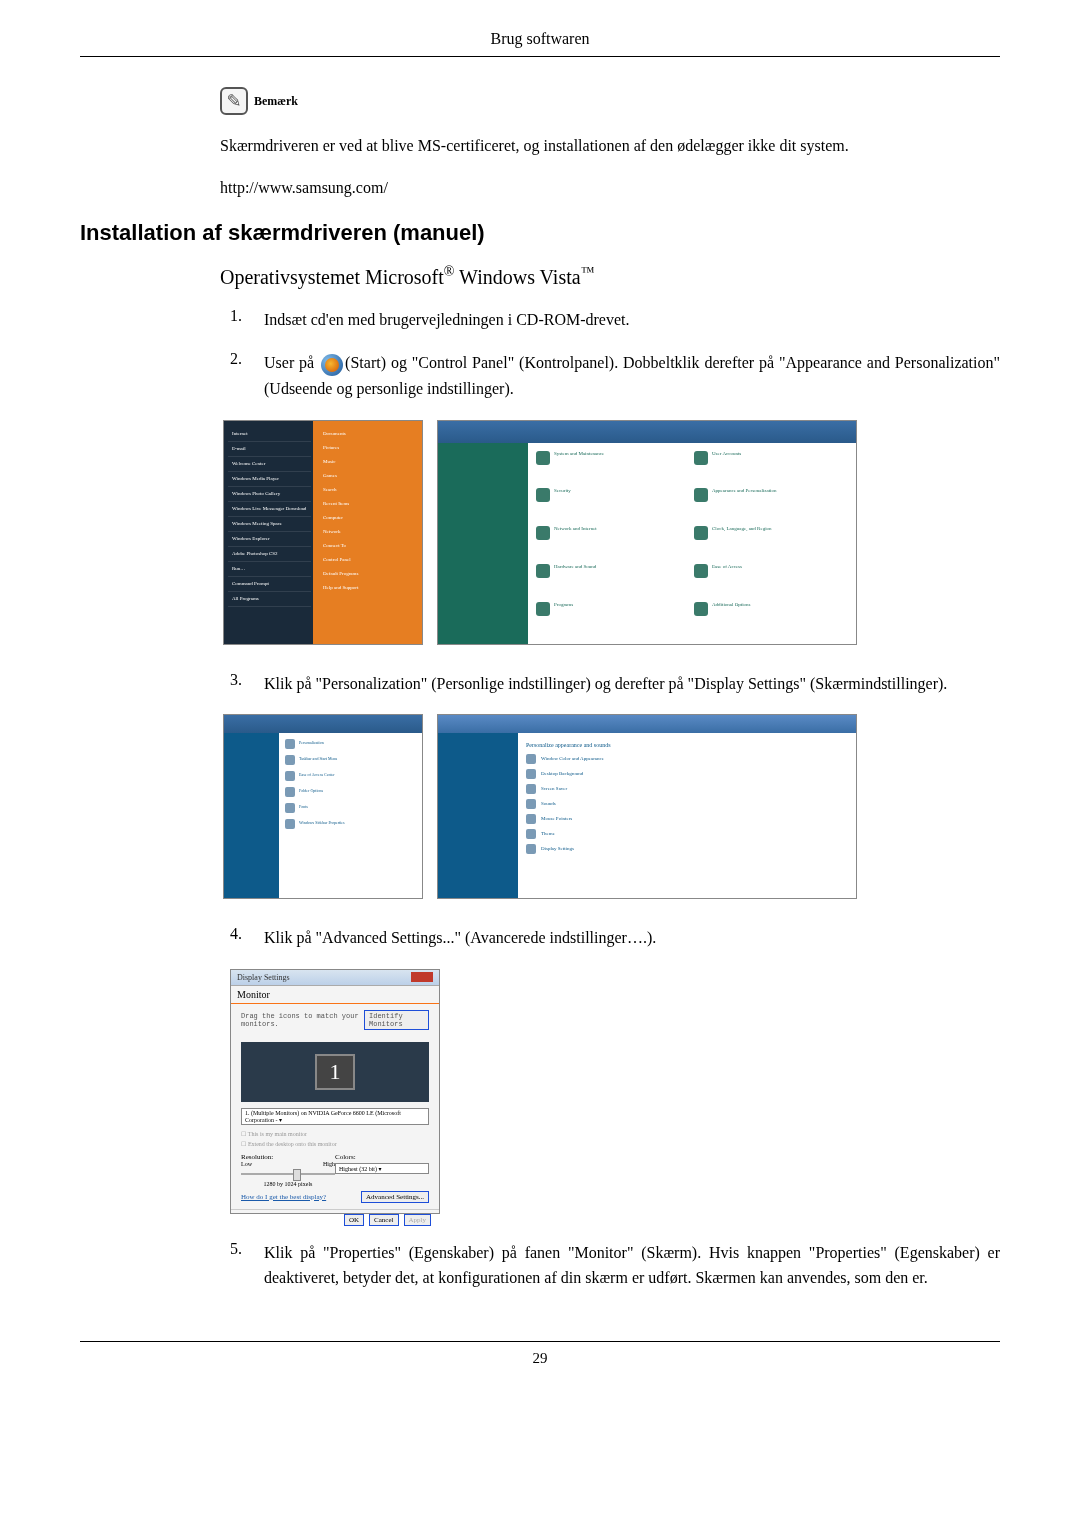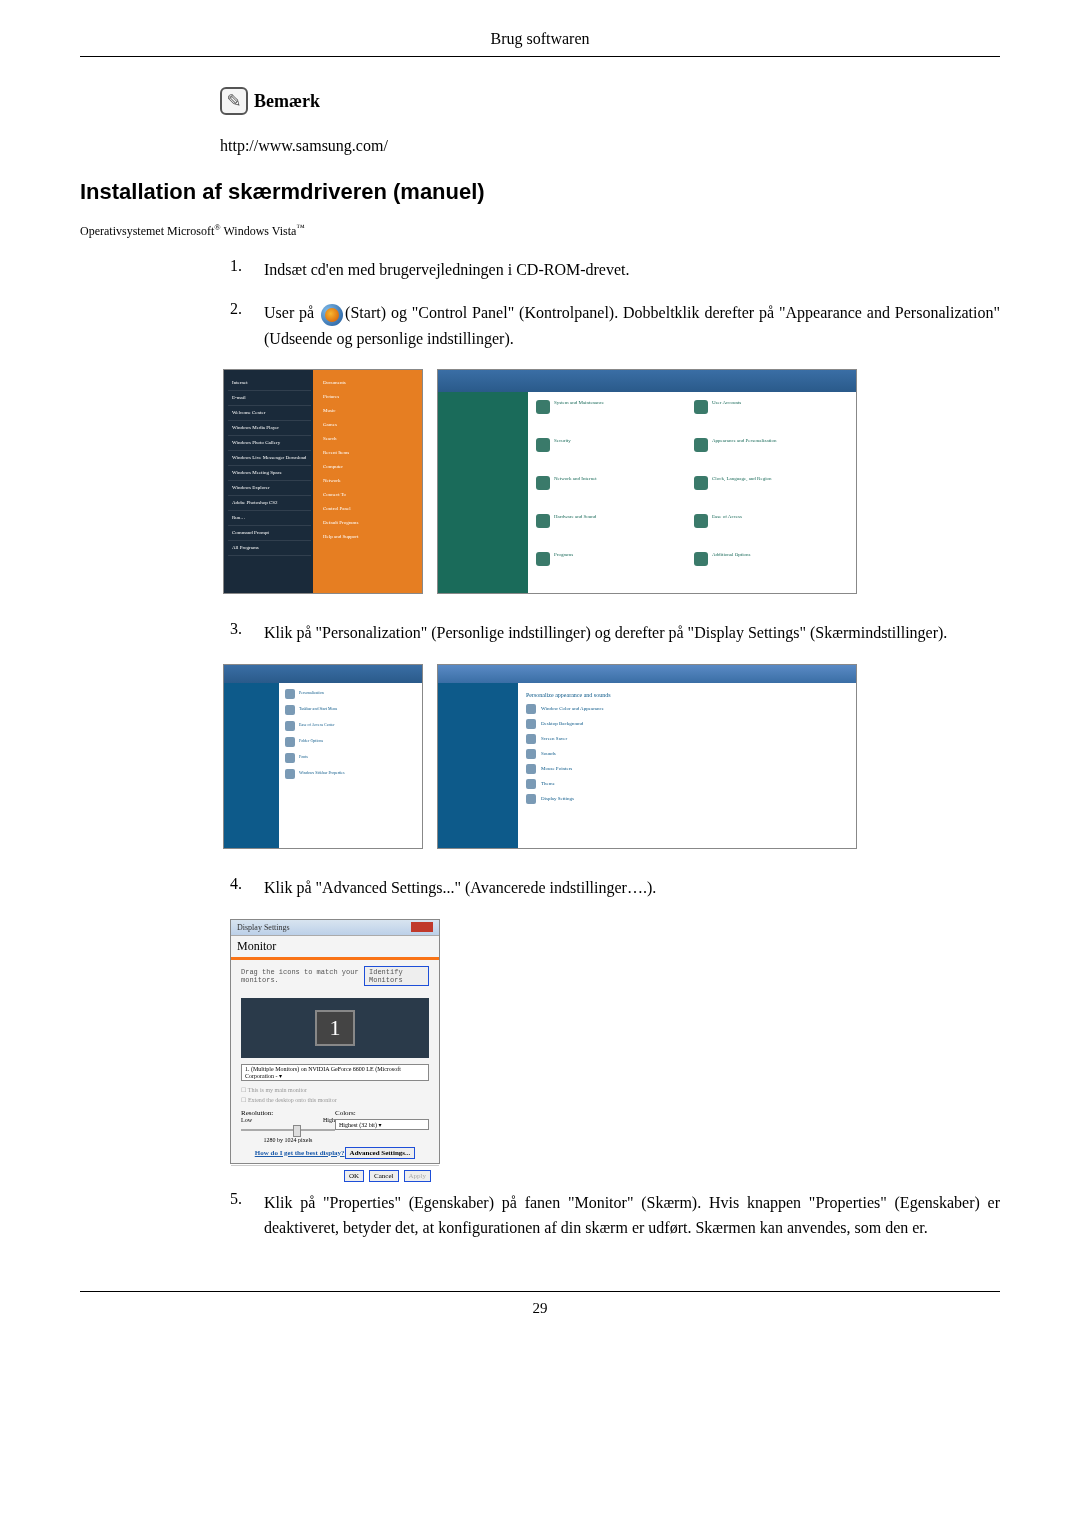--- a/index.html
+++ b/index.html
@@ -39,35 +39,36 @@
       border-radius: 6px;
       display: inline-flex;
       align-items: center;
       justify-content: center;
       font-size: 18px;
       color: #555;
       background: #f5f5f5;
     }
     .note-label {
       font-weight: bold;
-      font-size: 18px;
+      font-size: 12px;
     }
     .note-text {
       font-size: 16px;
       line-height: 1.6;
       margin-bottom: 16px;
     }
     .section-heading {
       font-family: Arial, Helvetica, sans-serif;
       font-weight: bold;
       font-size: 22px;
       margin: 20px 0 18px 0;
     }
     .intro-text {
-      font-size: 12px;
+      margin-left: 140px;
+      font-size: 20px;
       margin-bottom: 18px;
     }
     .steps {
       margin-left: 150px;
     }
     .step {
       display: flex;
       align-items: flex-start;
       margin-bottom: 18px;
     }
@@ -267,22 +268,22 @@
       display: flex;
       justify-content: space-between;
       align-items: center;
     }
     .ss-display .ds-close {
       width: 22px; height: 10px;
       background: #c0392b;
     }
     .ss-display .ds-tab {
       padding: 3px 6px;
-      font-size: 12px;
-      border-bottom: 3px solid #f97316;
+      font-size: 10px;
+      border-bottom: 1px solid #f97316;
     }
     .ss-display .ds-body {
       padding: 6px 10px;
     }
     .ss-display .ds-instruct {
       font-size: 7px;
       color: #555;
       display: flex;
       justify-content: center;
       align-items: center;
@@ -347,24 +348,23 @@
     .ss-display .ds-slider::after {
       content: "";
       position: absolute;
       top: 0; left: 55%;
       width: 6px; height: 10px;
       background: #ddd;
       border: 1px solid #888;
     }
     .ss-display .ds-bottom {
       display: flex;
-      justify-content: center;
+      justify-content: space-between;
       align-items: center;
       margin-top: 4px;
-      font-weight: bold;
     }
     .ss-display .ds-link {
       color: #1a5aaa;
       font-size: 7px;
       text-decoration: underline;
     }
     .ss-display .ds-footer {
       padding: 4px 8px;
       text-align: right;
       border-top: 1px solid #ccc;
@@ -382,20 +382,21 @@
 </head>
 <body>
 
 <div class="page-header">Brug softwaren</div>
 
 <div class="note-block">
   <div class="note-title">
     <span class="note-icon">✎</span>
     <span class="note-label">Bemærk</span>
   </div>
+  <p class="note-text">Skærmdriveren er ved at blive MS-certificeret, og installationen af den ødelægger ikke dit system.</p>
   <p class="note-text">http://www.samsung.com/</p>
 </div>
 
 <h2 class="section-heading">Installation af skærmdriveren (manuel)</h2>
 
 <p class="intro-text">
   <span>Operativsystemet Microsoft</span><sup>®</sup><span> Windows Vista</span><sup>™</sup>
 </p>
 
 <div class="steps">

